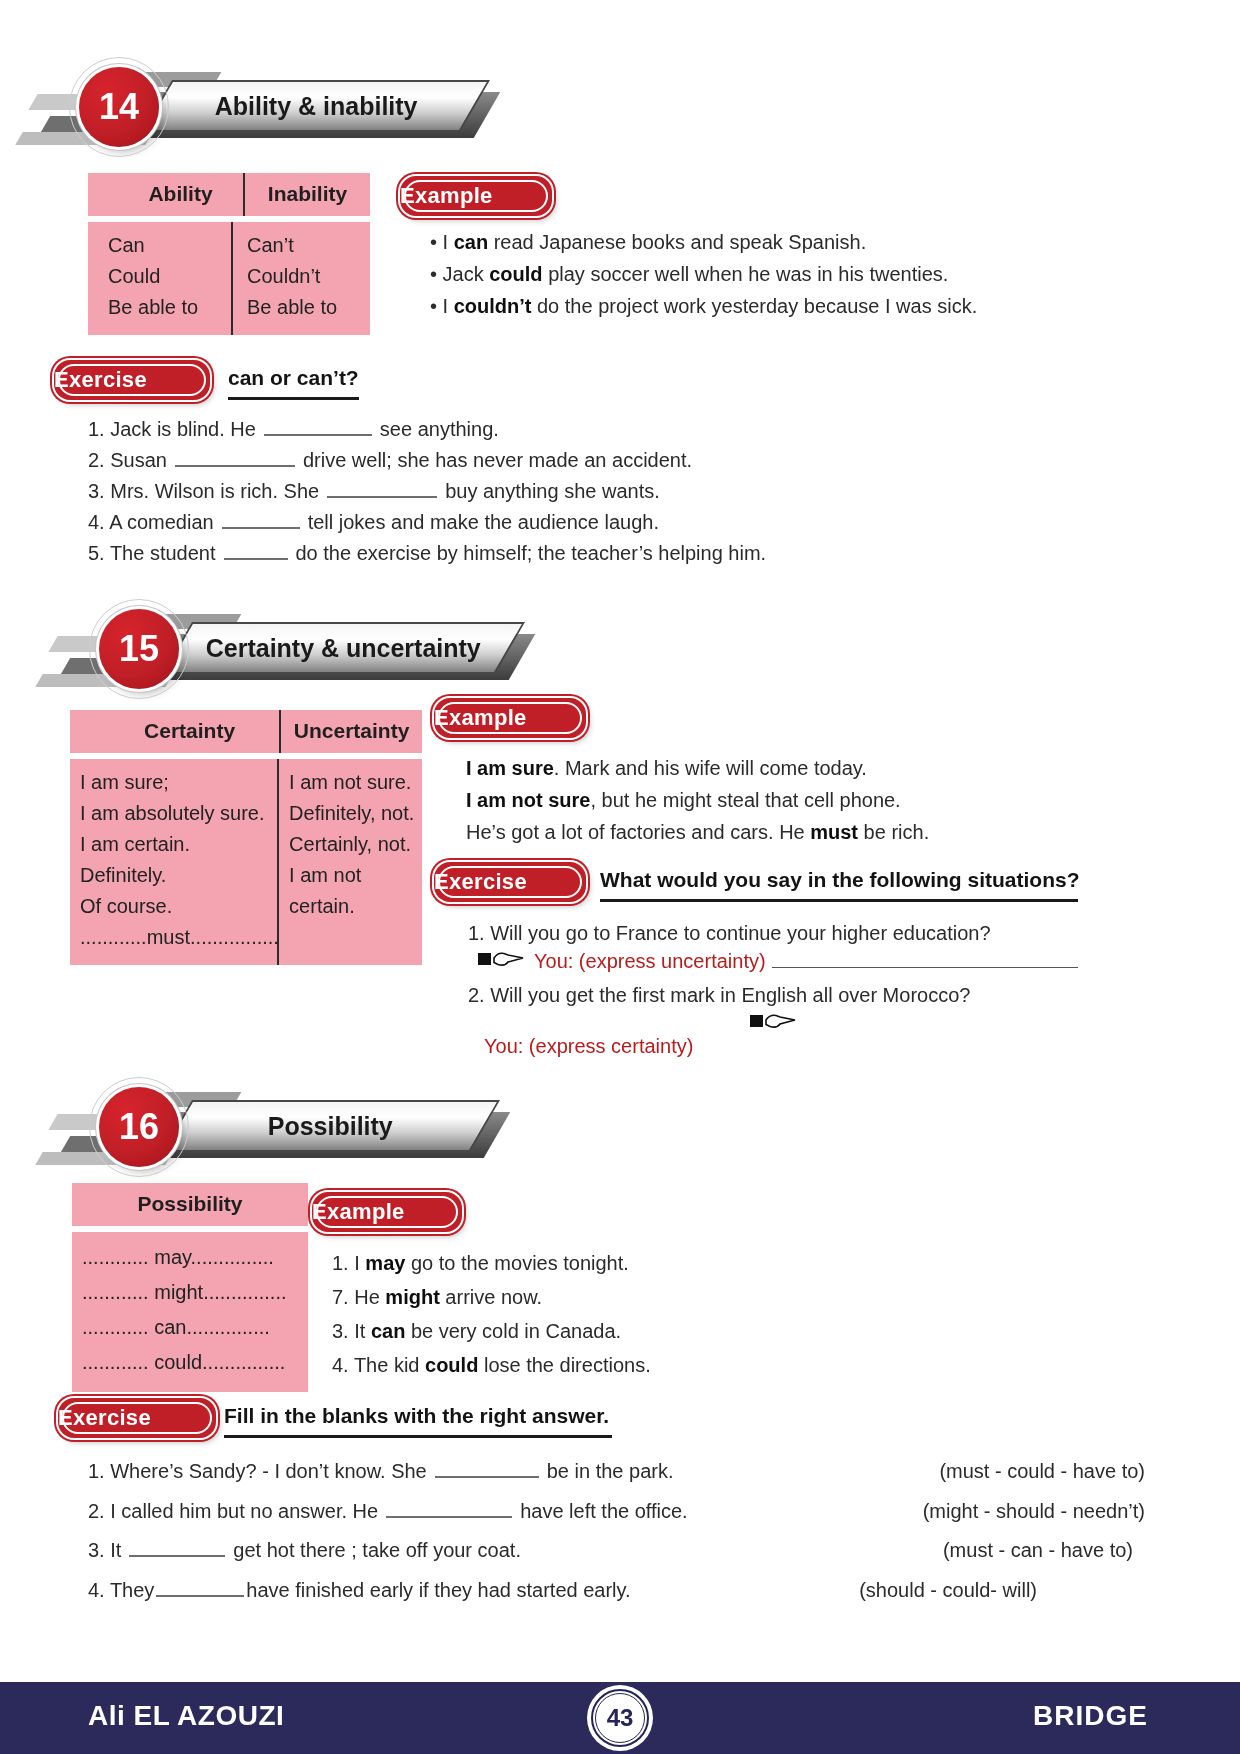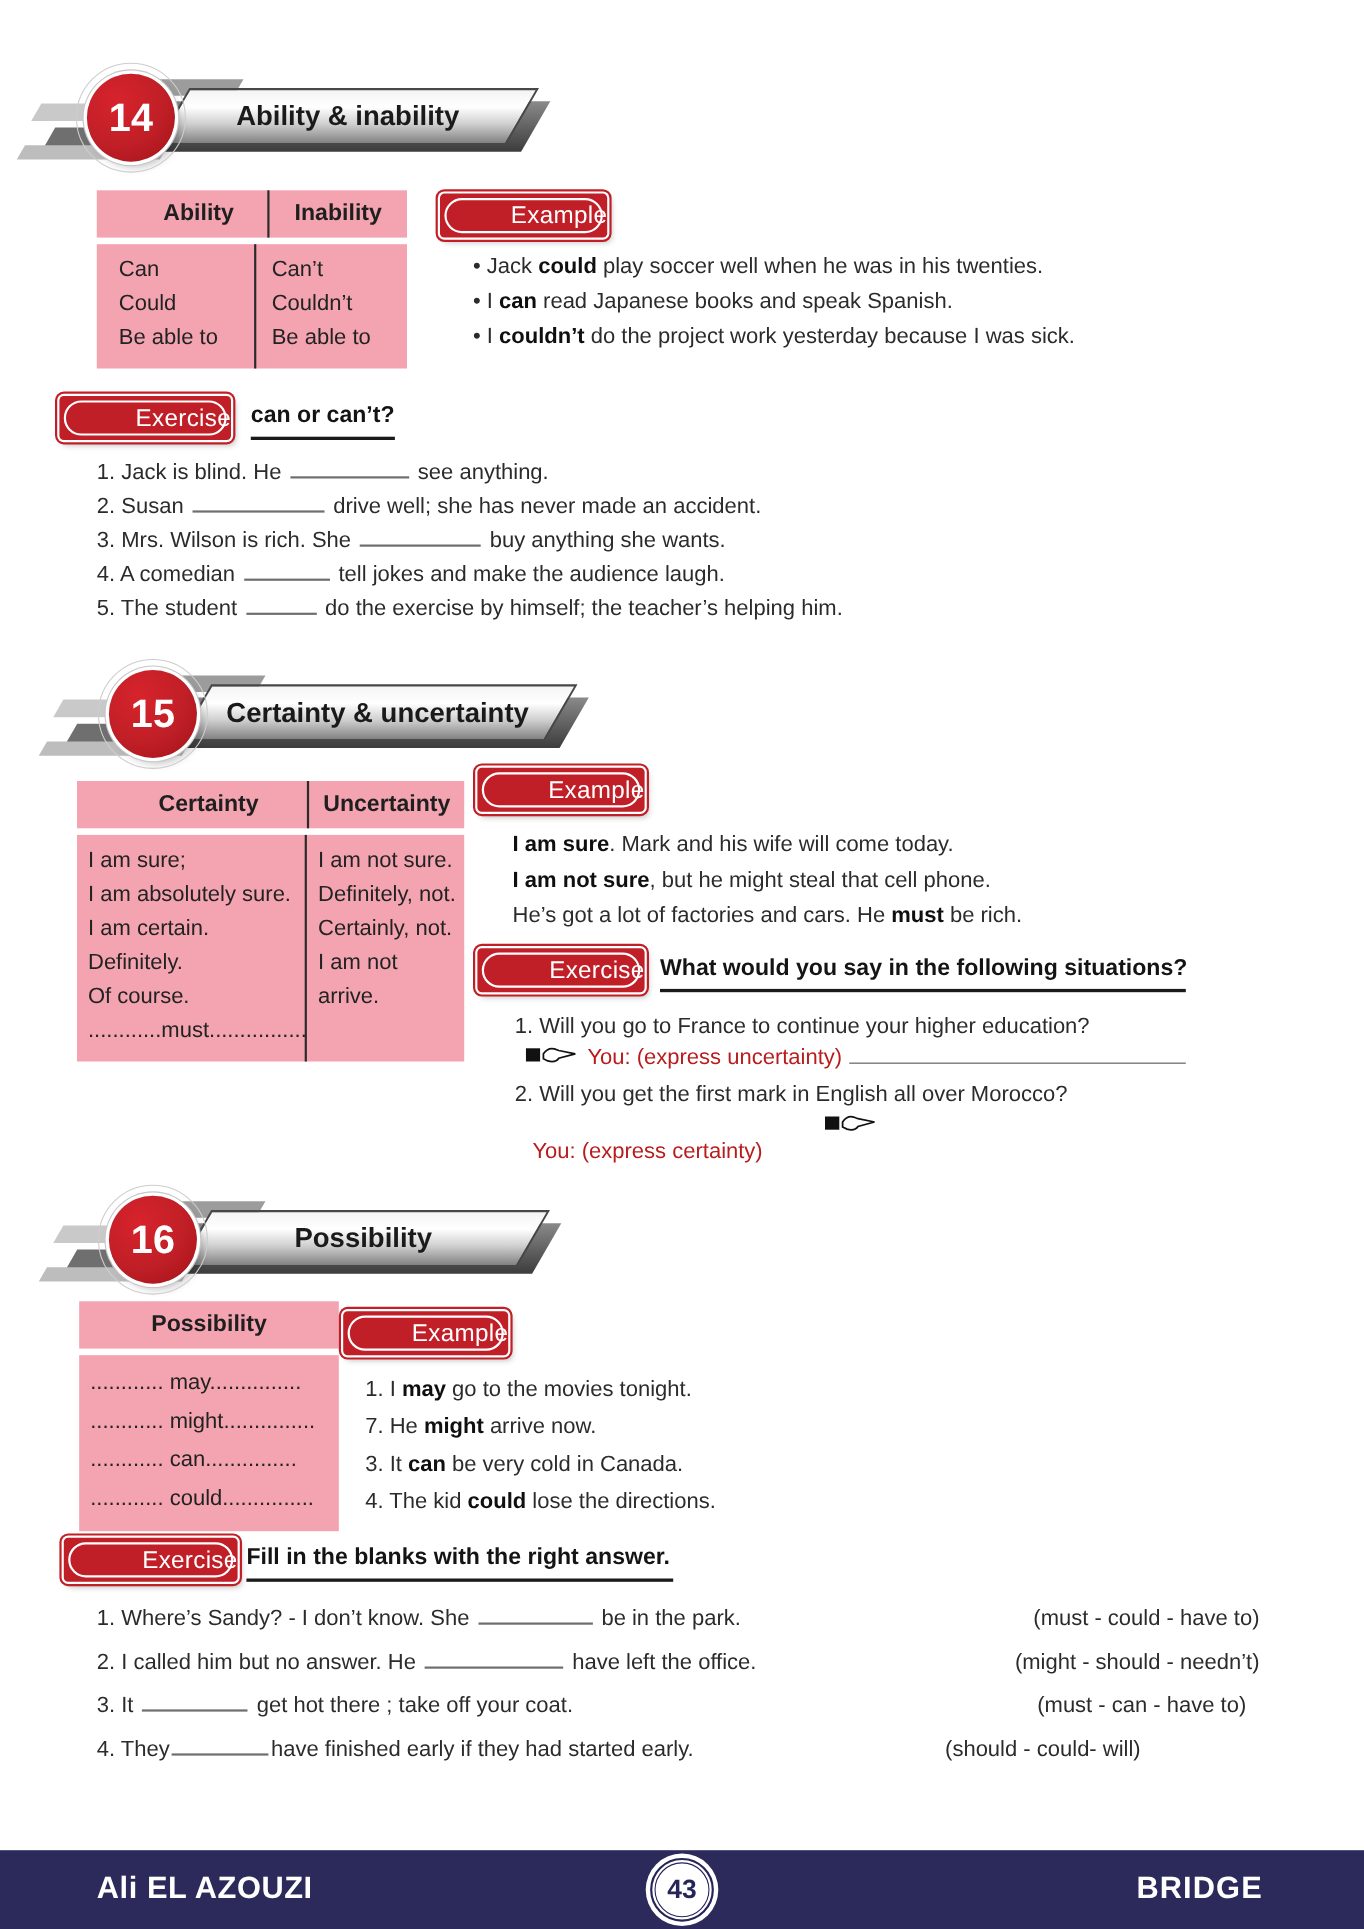--- a/index.html
+++ b/index.html
@@ -21,22 +21,22 @@
     background:linear-gradient(180deg,#f4f4f4 0%,#ffffff 32%,#cfcfcf 64%,#828282 100%);
     border:2px solid #474747;display:flex;align-items:center;justify-content:center;}
   .bar-title{transform:skewX(30deg);font-size:25px;font-weight:bold;color:#1a1a1a;}
   .num-circle{position:absolute;left:44px;top:1px;width:80px;height:80px;border-radius:50%;
     background:radial-gradient(circle at 35% 30%,#d7232c 0%,#c01f27 55%,#a31117 100%);
     color:#fff;display:flex;align-items:center;justify-content:center;
     font-size:36px;font-weight:bold;
     box-shadow:0 0 0 3px #ffffff,0 0 0 4px #c6c6c6,4px 5px 8px rgba(0,0,0,.25);text-align:center;}
   .num-circle::after{content:'';position:absolute;inset:-10px;border:1px solid #cdcdcd;border-radius:50%;}
   
-  .pill{position:absolute;background:#c01f27;border-radius:4px;color:#fff;font-weight:normal;
-    display:flex;align-items:center;justify-content:flex-end;
+  .pill{position:absolute;background:#c01f27;border-radius:16px;color:#fff;font-weight:bold;
+    display:flex;align-items:center;justify-content:flex-start;
     box-shadow:0 0 0 2px #ffffff,0 0 0 4px #c01f27,3px 4px 6px rgba(0,0,0,.28);}
   .pill::after{content:'';position:absolute;inset:4px;border:2px solid #ffffff;border-radius:20px;}
   .pill span{font-size:22px;letter-spacing:.3px;}
   
   .ptable{position:absolute;}
   .thead{background:#f3a4b0;display:flex;font-weight:bold;font-size:21px;color:#1f1f1f;}
   .thead .hcell{padding:9px 0 10px 0;text-align:center;}
   .thead .hcell.divided{border-right:2px solid #2b2b2b;margin-left:30px;}
   .tbody{background:#f3a4b0;display:flex;margin-top:6px;}
   .tbody .col{font-size:20px;line-height:31px;color:#222;padding:8px 0 12px 20px;}
@@ -102,22 +102,22 @@
         <div>Be able to</div>
       </div>
     </div>
   </div>
 
   <div class="pill" style="left:400px;top:176px;width:152px;height:40px;">
     <span>Example</span>
   </div>
 
   <div class="ex-lines" style="left:430px;top:226px;">
+    <div class="line"><span>• I </span><b>can</b><span> read Japanese books and speak Spanish.</span></div>
     <div class="line"><span>• Jack </span><b>could</b><span> play soccer well when he was in his twenties.</span></div>
-    <div class="line"><span>• I </span><b>can</b><span> read Japanese books and speak Spanish.</span></div>
     <div class="line"><span>• I </span><b>couldn’t</b><span> do the project work yesterday because I was sick.</span></div>
   </div>
 
   <div class="pill" style="left:54px;top:360px;width:156px;height:40px;">
     <span>Exercise</span>
   </div>
   <div class="ex-title" style="left:228px;top:366px;min-width:126px;">can or can’t?</div>
 
   <div class="items" style="left:88px;top:414px;">
     <div class="item"><span>1. Jack is blind. He</span><span class="blank" style="width:108px;"></span><span>see anything.</span></div>
@@ -152,21 +152,21 @@
         <div>I am absolutely sure.</div>
         <div>I am certain.</div>
         <div>Definitely.</div>
         <div>Of course.</div>
         <div>............must................</div>
       </div>
       <div class="col" style="width:44%;padding-left:10px;">
         <div>I am not sure.</div>
         <div>Definitely, not.</div>
         <div>Certainly, not.</div>
-        <div>I am not arrive.</div>
+        <div>I am not certain.</div>
       </div>
     </div>
   </div>
 
   <div class="pill" style="left:434px;top:698px;width:152px;height:40px;">
     <span>Example</span>
   </div>
 
   <div class="ex-lines" style="left:466px;top:752px;">
     <div class="line"><span></span><b>I am sure</b><span>. Mark and his wife will come today.</span></div>

